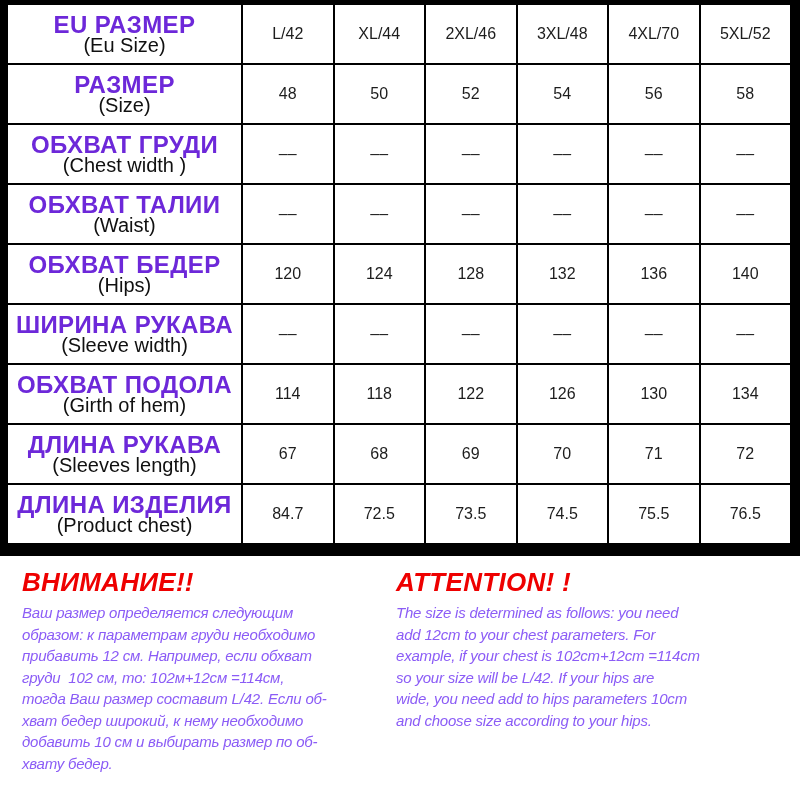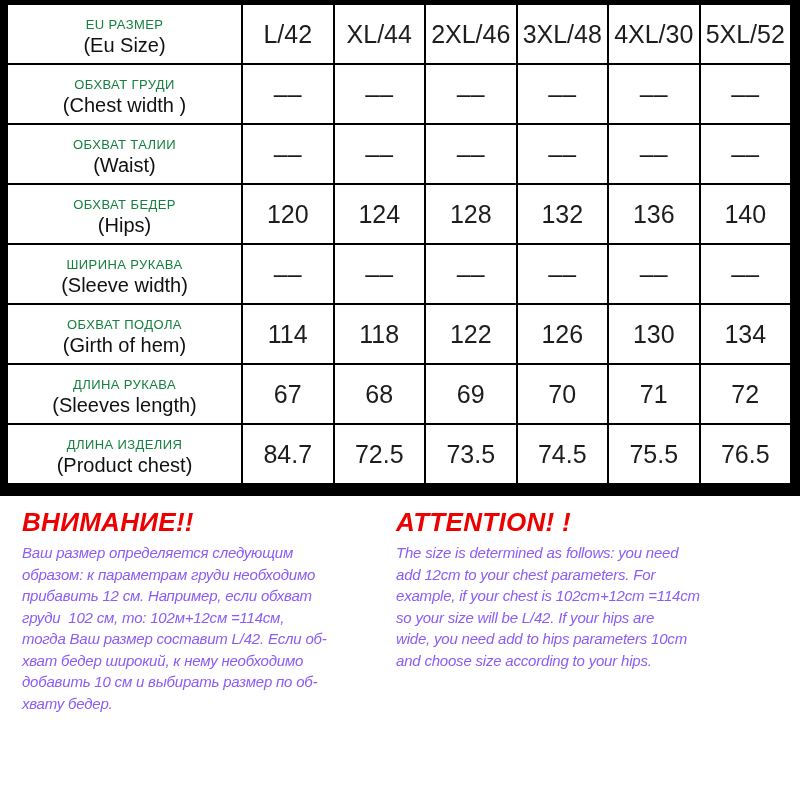--- a/index.html
+++ b/index.html
@@ -24,34 +24,34 @@
   }
   .trow + .trow { border-top: 2px solid #000; }
   .cell {
     display: flex;
     align-items: center;
     justify-content: center;
     overflow: hidden;
   }
   .label-cell { flex-direction: column; }
   .lab-ru {
-    font-weight: normal;
-    font-size: 13px;
+    font-weight: bold;
+    font-size: 24px;
     letter-spacing: 0.4px;
-    color: #15803d;
+    color: #6d28d9;
     line-height: 23px;
   }
   .lab-en {
     font-size: 20px;
     color: #101010;
     line-height: 19px;
   }
   .value-cell {
     border-left: 2px solid #000;
-    font-size: 25px;
+    font-size: 16px;
     color: #1d1d1d;
   }
   .bottom-bar {
     height: 13px;
     background: #000;
     width: 100%;
   }
   
   .notes {
     display: flex;
@@ -84,22 +84,34 @@
     <div>
         <div class="trow">
           <div class="cell label-cell">
             <div class="lab-ru">EU РАЗМЕР</div>
             <div class="lab-en">(Eu Size)</div>
           </div>
           <div class="cell value-cell">L/42</div>
           <div class="cell value-cell">XL/44</div>
           <div class="cell value-cell">2XL/46</div>
           <div class="cell value-cell">3XL/48</div>
-          <div class="cell value-cell">4XL/30</div>
+          <div class="cell value-cell">4XL/70</div>
           <div class="cell value-cell">5XL/52</div>
+        </div>
+        <div class="trow">
+          <div class="cell label-cell">
+            <div class="lab-ru">РАЗМЕР</div>
+            <div class="lab-en">(Size)</div>
+          </div>
+          <div class="cell value-cell">48</div>
+          <div class="cell value-cell">50</div>
+          <div class="cell value-cell">52</div>
+          <div class="cell value-cell">54</div>
+          <div class="cell value-cell">56</div>
+          <div class="cell value-cell">58</div>
         </div>
         <div class="trow">
           <div class="cell label-cell">
             <div class="lab-ru">ОБХВАТ ГРУДИ</div>
             <div class="lab-en">(Chest width )</div>
           </div>
           <div class="cell value-cell">––</div>
           <div class="cell value-cell">––</div>
           <div class="cell value-cell">––</div>
           <div class="cell value-cell">––</div>

